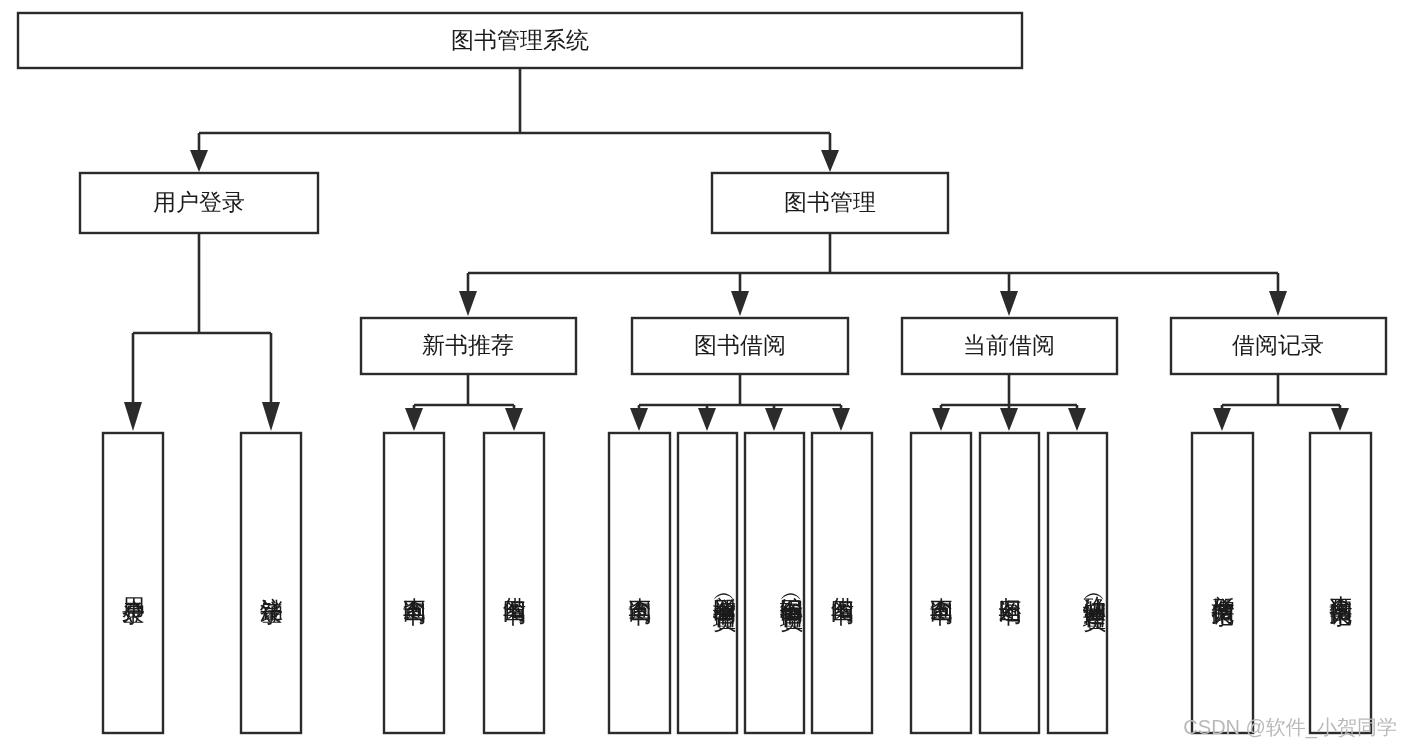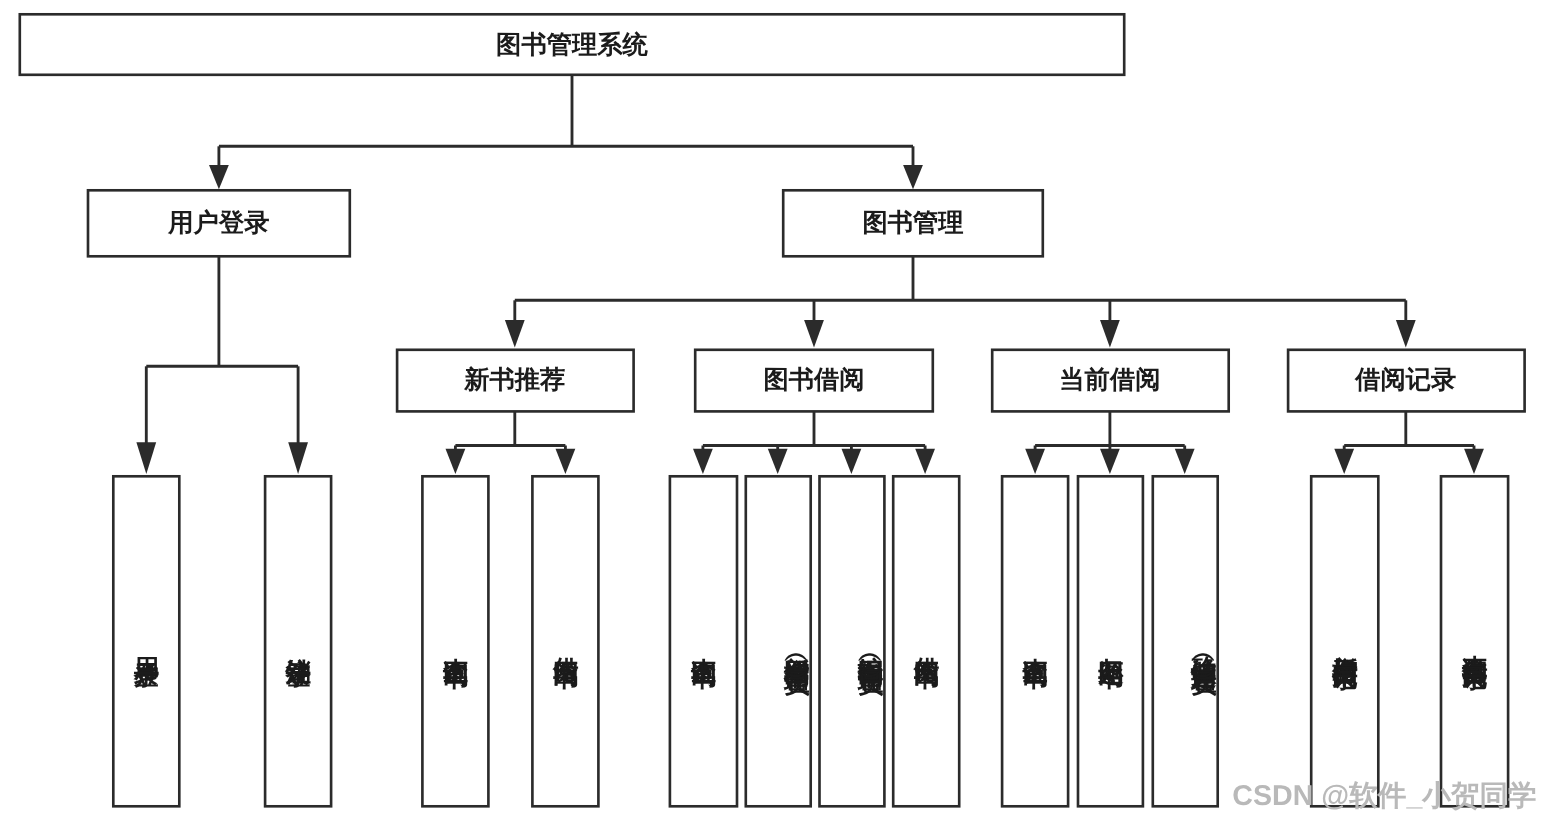--- a/index.html
+++ b/index.html
@@ -9,21 +9,20 @@
   }
   body {
     font-family: "Liberation Sans", "DejaVu Sans", sans-serif;
   }
   #canvas {
     position: relative;
     width: 1405px;
     height: 747px;
     background: #ffffff;
     overflow: hidden;
-    font-weight: bold;
   }
   svg.diagram {
     position: absolute;
     left: 0;
     top: 0;
     width: 1405px;
     height: 747px;
   }
   .node-box {
     fill: #ffffff;
@@ -57,21 +56,21 @@
     letter-spacing: 2px;
     text-align: center;
     white-space: nowrap;
     pointer-events: none;
   }
   .watermark {
     position: absolute;
     right: 8px;
     bottom: 6px;
     font-family: "Liberation Sans", "DejaVu Sans", sans-serif;
-    font-size: 26px;
+    font-size: 20px;
     color: #b9b9b9;
     white-space: nowrap;
     margin-left: 32px;
   }
 </style>
 </head>
 <body>
 
 <div id="canvas">
 

